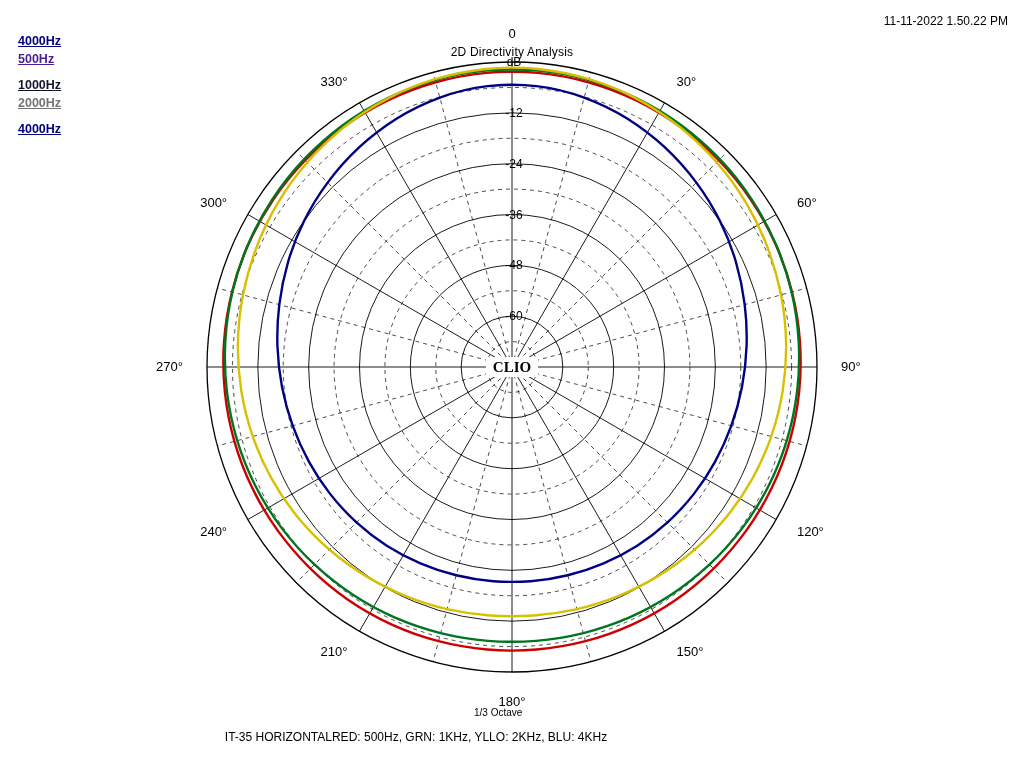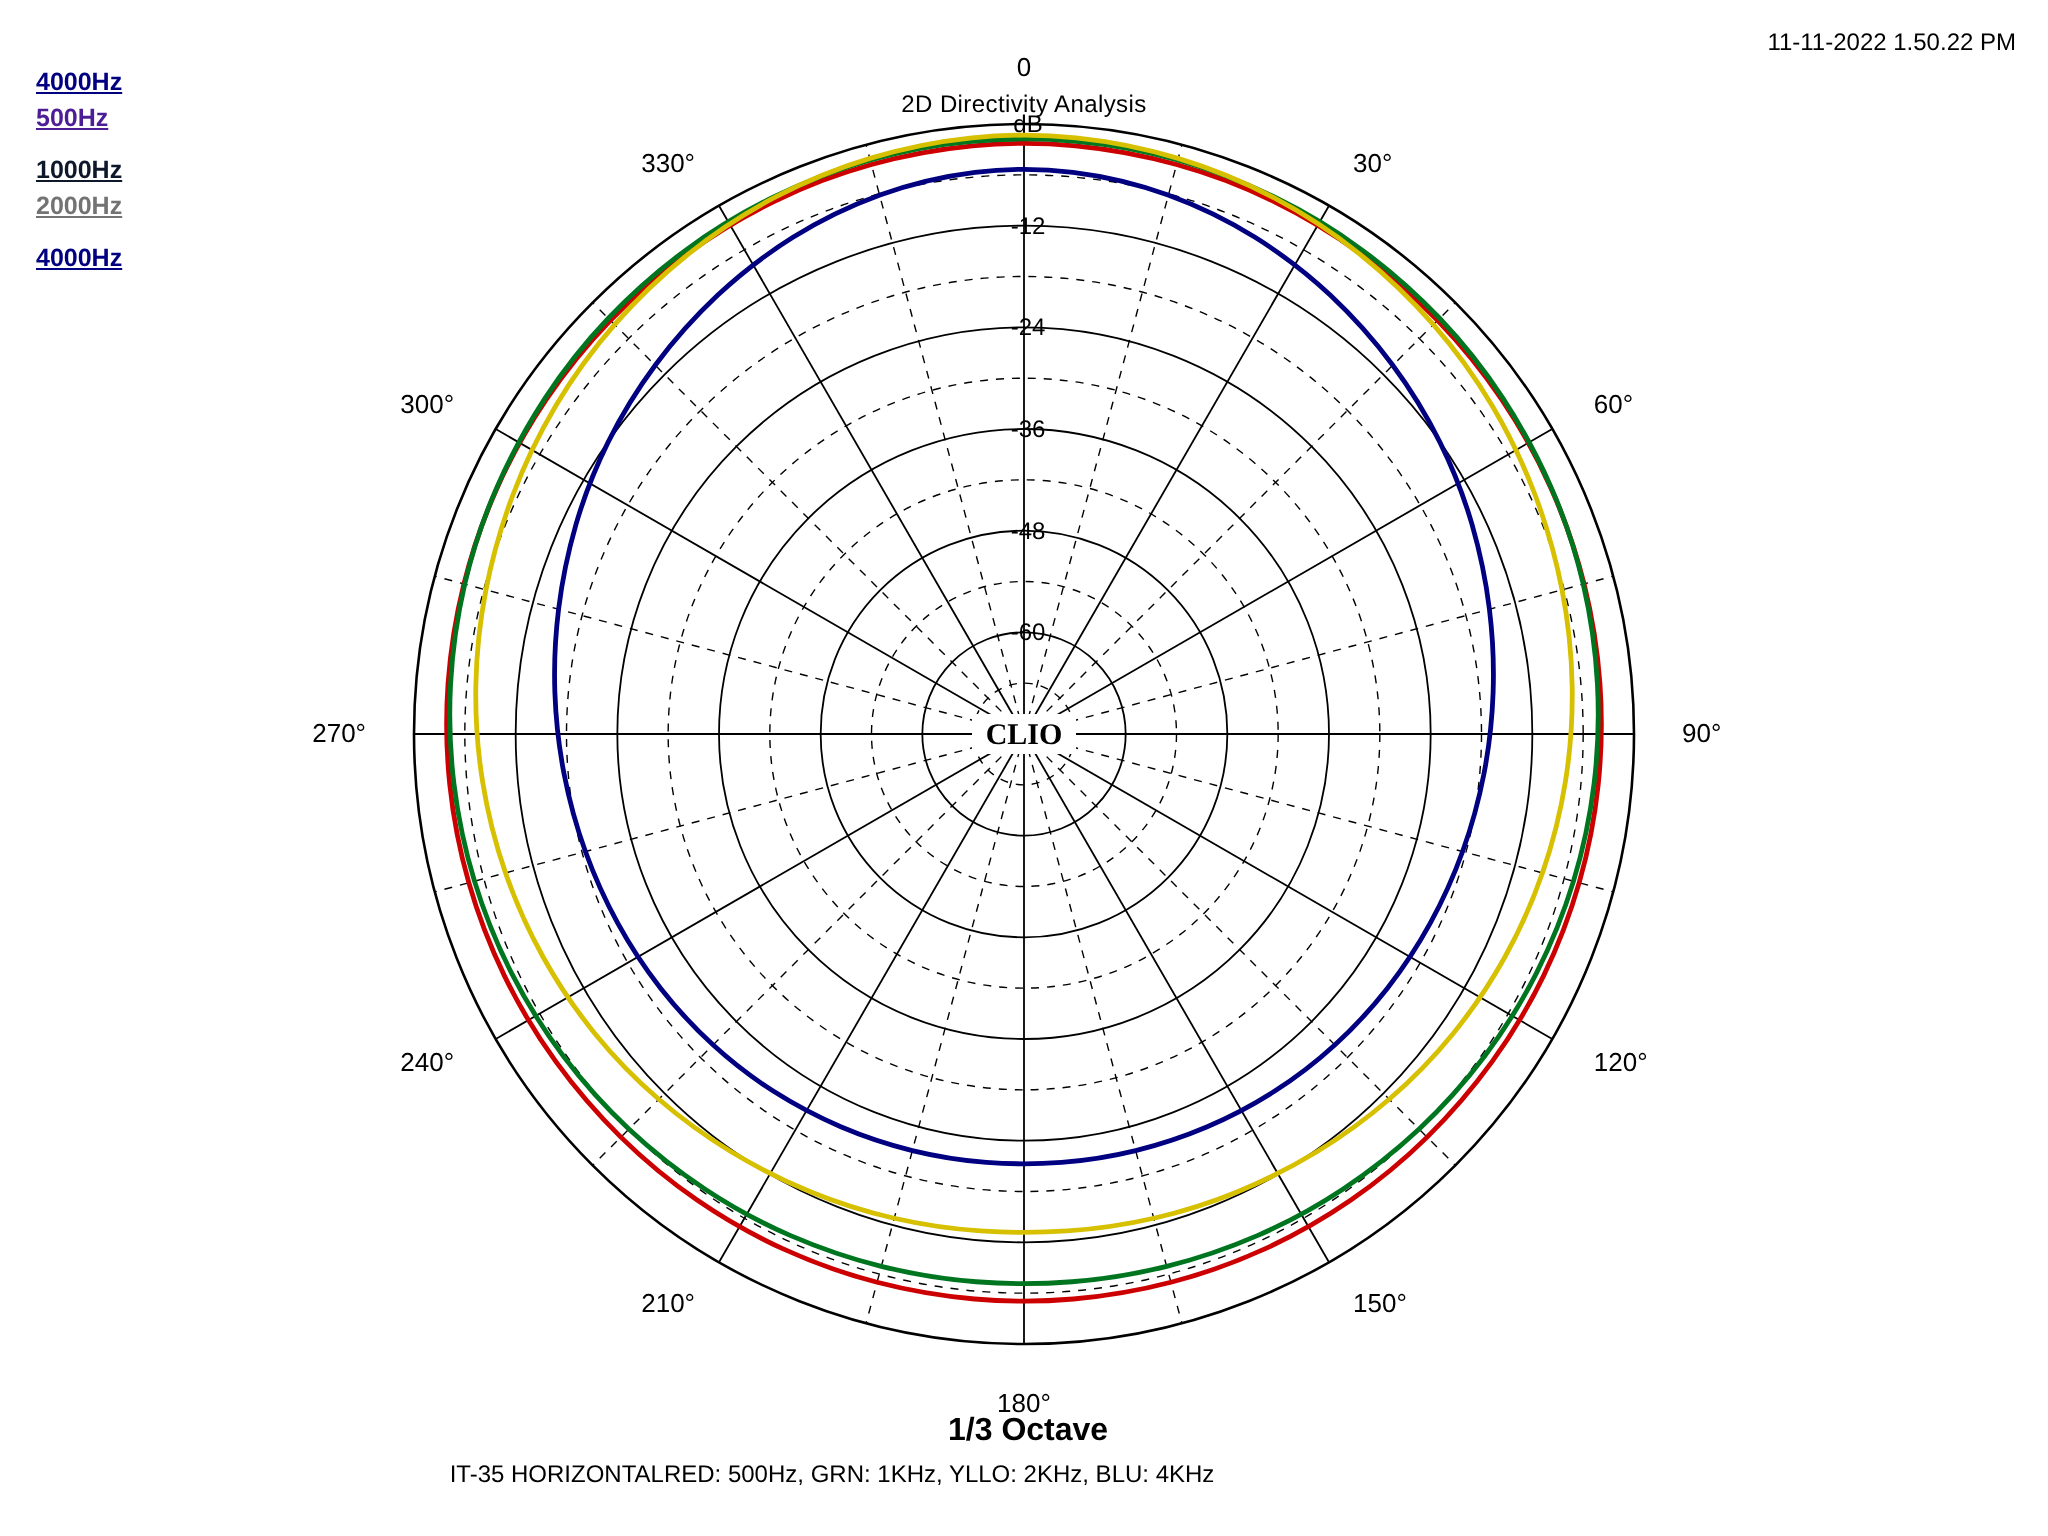--- a/index.html
+++ b/index.html
@@ -56,22 +56,21 @@
     position: absolute;
     left: 0;
     top: 0;
     width: 1024px;
     height: 768px;
   }
   .footer-left {
     position: absolute;
     left: 474px;
     top: 707px;
-    font-size: 16px;
-    font-weight: bold;
+    font-size: 10px;
   }
   .footer-center {
     position: absolute;
     top: 730px;
     left: 0;
     width: 832px;
     text-align: center;
     font-size: 12px;
   }
   svg text {

